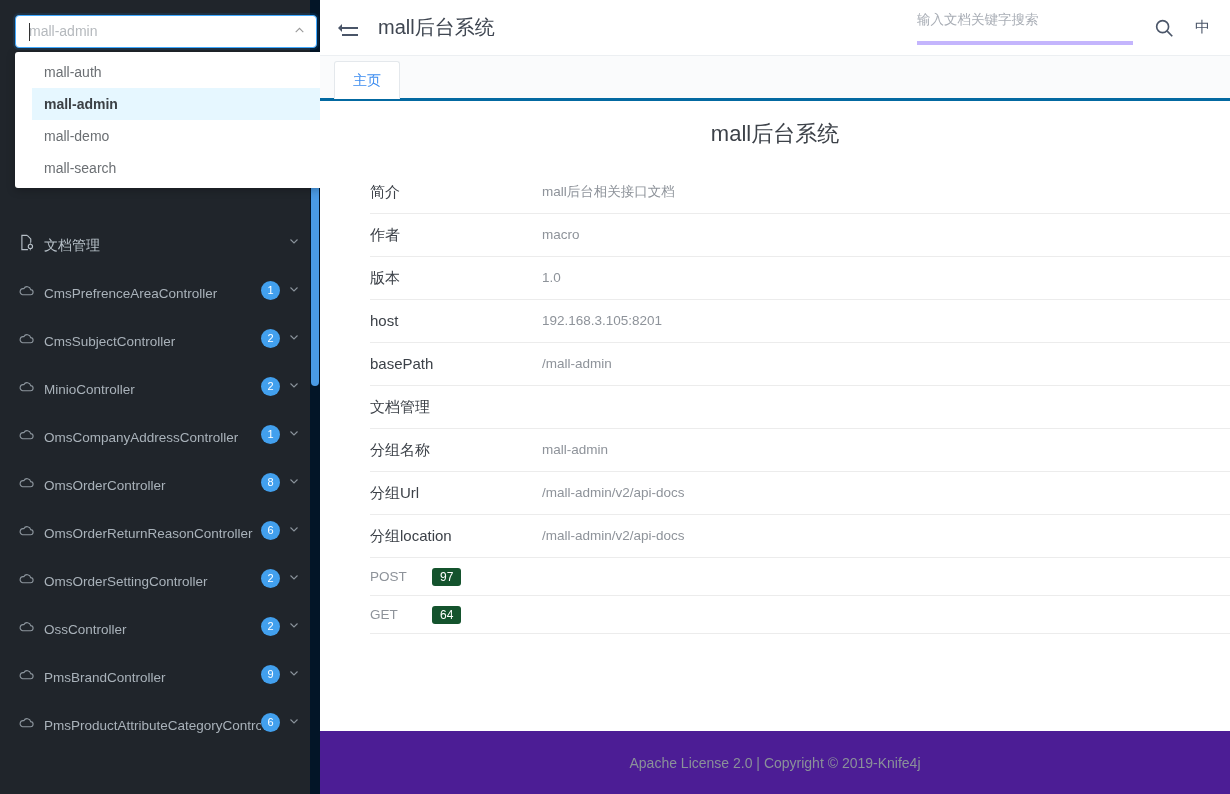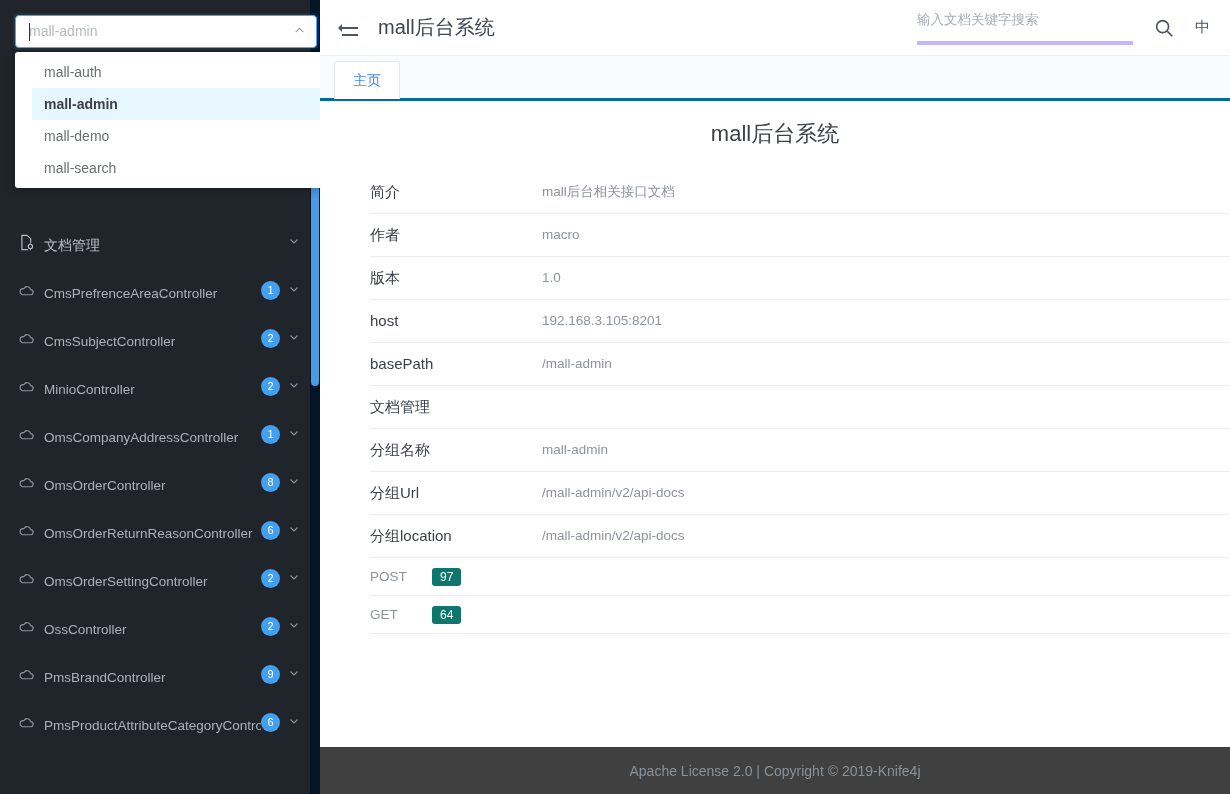--- a/index.html
+++ b/index.html
@@ -132,28 +132,28 @@
   }
   .info-value { font-size: 13.5px; color: #8e939a; line-height: 22px; flex: 1; }
   .stat-rows { flex: 1; margin-top: -10px; }
   .stat-row {
     display: flex; align-items: center; height: 38px;
     border-bottom: 1px solid #ececec;
   }
   .stat-row:last-child { border-bottom: 1px solid #ececec; }
   .stat-method { width: 62px; flex: 0 0 62px; font-size: 13.5px; color: #8e939a; }
   .stat-badge {
-    background: #0f766e; color: #fff; font-size: 12px;
+    background: #14532d; color: #fff; font-size: 12px;
     border-radius: 3px; padding: 2px 8px; min-width: 28px;
     text-align: center; display: inline-block;
   }
 
   .footer {
-    position: absolute; left: 0; right: 0; bottom: 0; height: 47px;
-    background: #404040; display: flex; align-items: center; justify-content: center;
+    position: absolute; left: 0; right: 0; bottom: 0; height: 63px;
+    background: #4c1d95; display: flex; align-items: center; justify-content: center;
     font-size: 14px; color: #8a9199;
   }
 </style>
 </head>
 <body>
 
 <div class="app">
 
   <div class="sidebar">
     <div class="sidebar-edge"></div>

